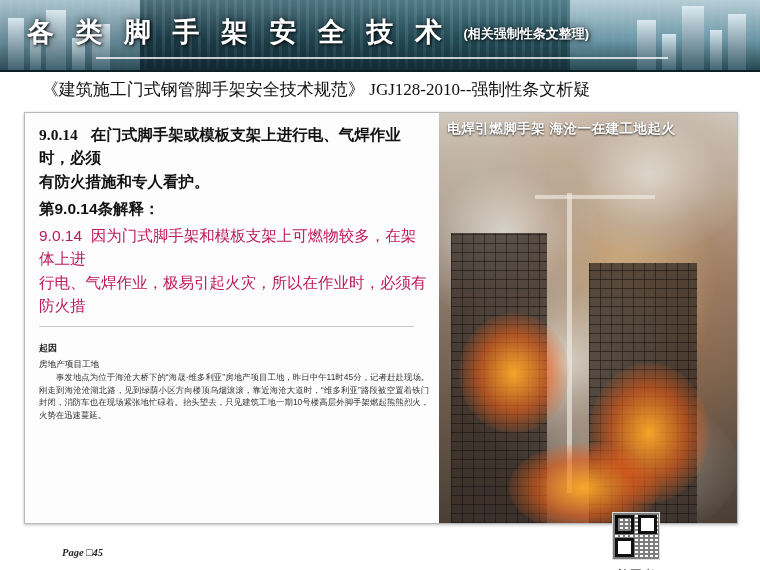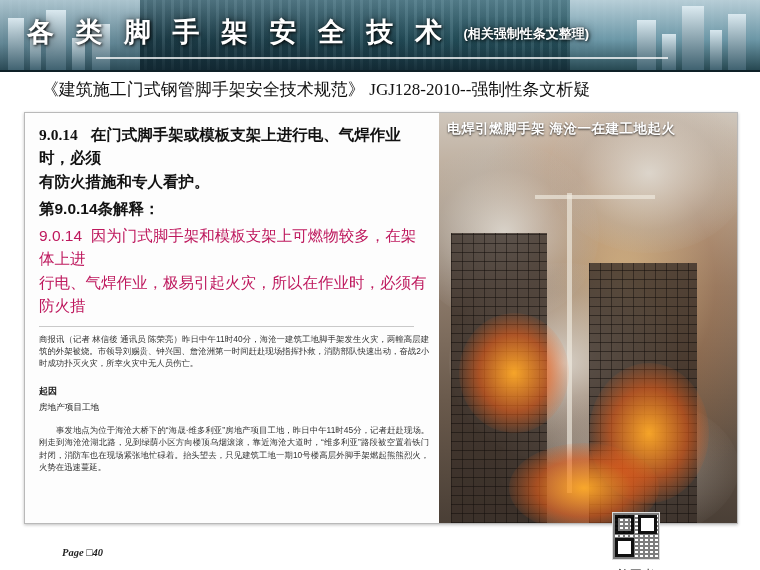--- a/index.html
+++ b/index.html
@@ -157,21 +157,21 @@
     font-size: 9px;
     font-weight: bold;
     color: #222;
   }
   .news-sub {
     margin-top: 4px;
     font-size: 8.6px;
     color: #222;
   }
   .news-para {
-    margin-top: 10px;
+    margin-top: 0;
     font-size: 8.4px;
     line-height: 1.5;
     color: #333;
     text-align: justify;
     text-indent: 17px;
   }
 
   
   .photo-col {
     width: 306px;
@@ -339,21 +339,20 @@
       <div class="clause-title">第9.0.14条解释：</div>
 
       <div class="clause-body">
         <span class="num">9.0.14</span>
         &nbsp;<span>因为门式脚手架和模板支架上可燃物较多，在架体上进</span><br>
         <span>行电、气焊作业，极易引起火灾，所以在作业时，必须有防火措</span><br>
       </div>
 
       <div class="divider"></div>
 
-      <div class="news-meta">商报讯（记者 林信後 通讯员 陈荣亮）昨日中午11时40分，海沧一建筑工地脚手架发生火灾，两幢高层建筑的外架被烧。市领导刘赐贵、钟兴国、詹沧洲第一时间赶赴现场指挥扑救，消防部队快速出动，奋战2小时成功扑灭火灾，所幸火灾中无人员伤亡。</div>
       <div class="news-head">起因</div>
       <div class="news-sub">房地产项目工地</div>
       <div class="news-para">事发地点为位于海沧大桥下的“海晟·维多利亚”房地产项目工地，昨日中午11时45分，记者赶赴现场。刚走到海沧沧湖北路，见到绿荫小区方向楼顶乌烟滚滚，靠近海沧大道时，“维多利亚”路段被空置着铁门封闭，消防车也在现场紧张地忙碌着。抬头望去，只见建筑工地一期10号楼高层外脚手架燃起熊熊烈火，火势在迅速蔓延。</div>
     </div>
 
     <div class="photo-col">
       <div class="fire-bg"></div>
 
       <div class="smoke" style="left:-30px; top:30px; width:190px; height:180px;"></div>
       <div class="smoke" style="left:10px; top:150px; width:230px; height:200px;"></div>
@@ -374,21 +373,21 @@
       <div class="flame" style="left:70px; top:330px; width:150px; height:90px;"></div>
 
       <div class="photo-caption">
         <div class="head">电焊引燃脚手架  海沧一在建工地起火</div>
       </div>
     </div>
   </div>
 
   <div class="page-num">
     <span>Page</span>
-    <span class="sq">□</span><span>40</span>
+    <span class="sq">□</span><span>45</span>
   </div>
 
   <div class="footer-line"></div>
 
   <div class="qr-wrap">
     <div class="qr">
       <div class="noise"></div>
       <div class="eye3"></div>
     </div>
     <div class="qr-label">施工者</div>

